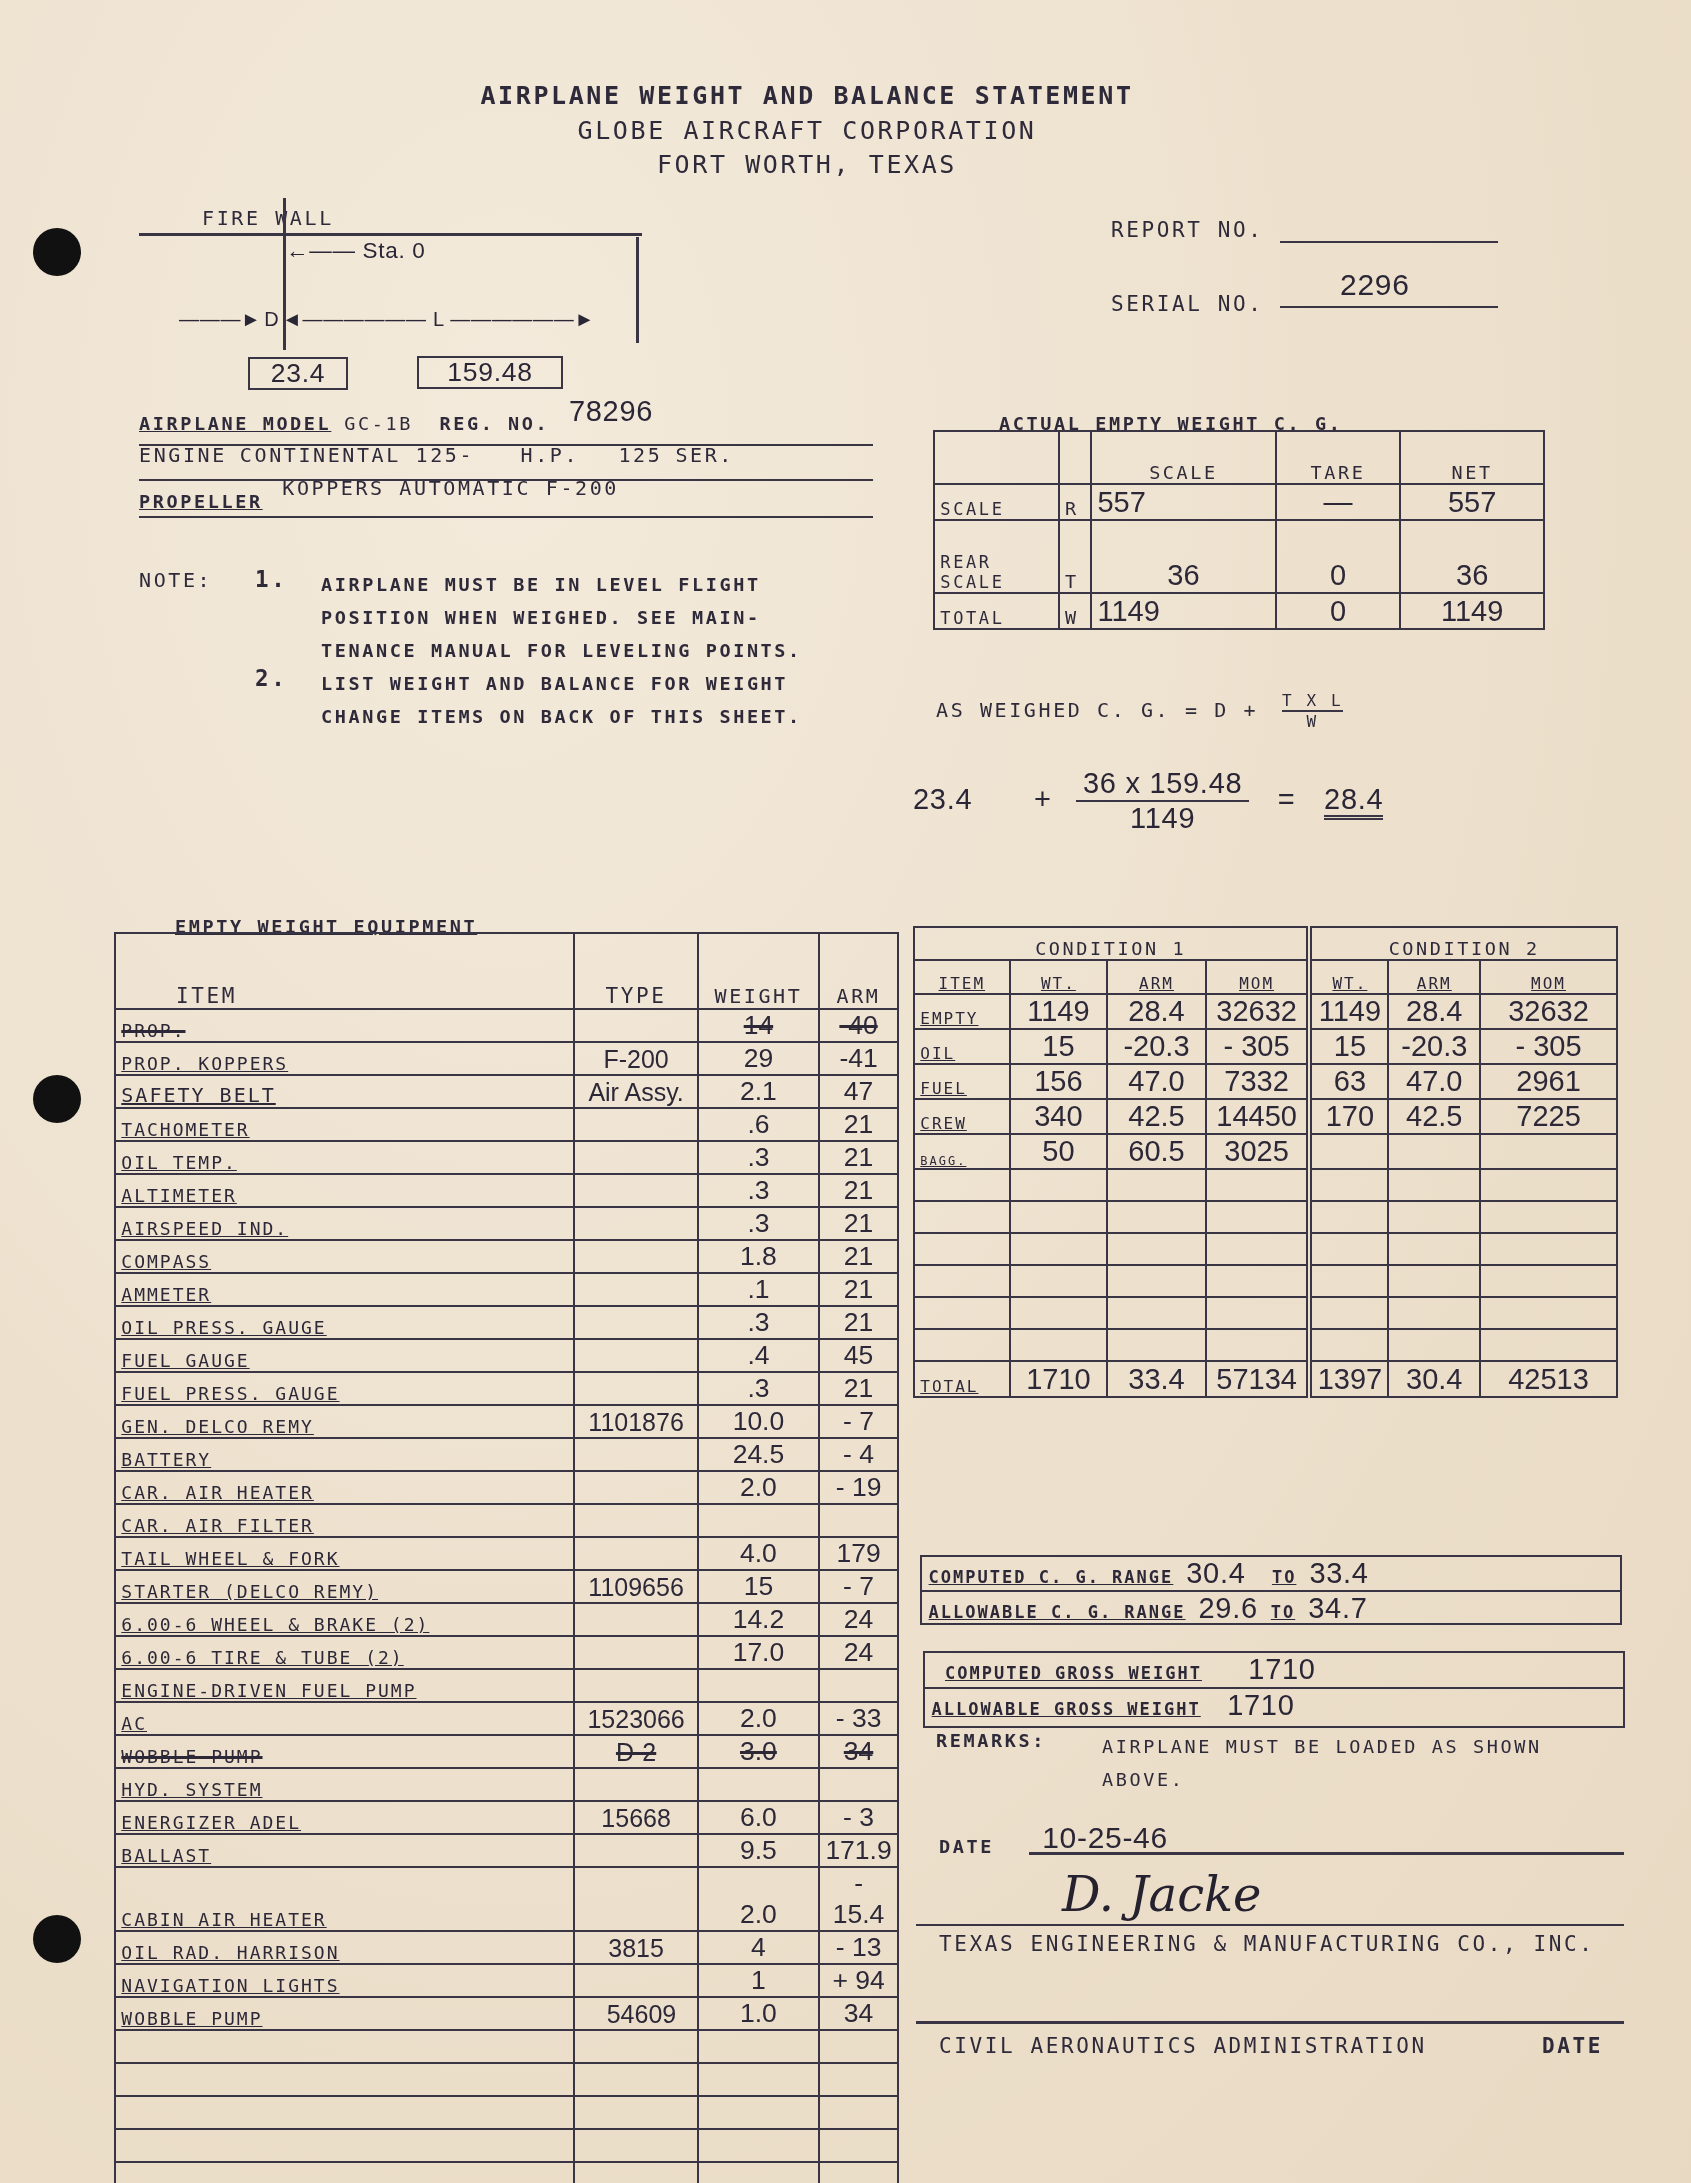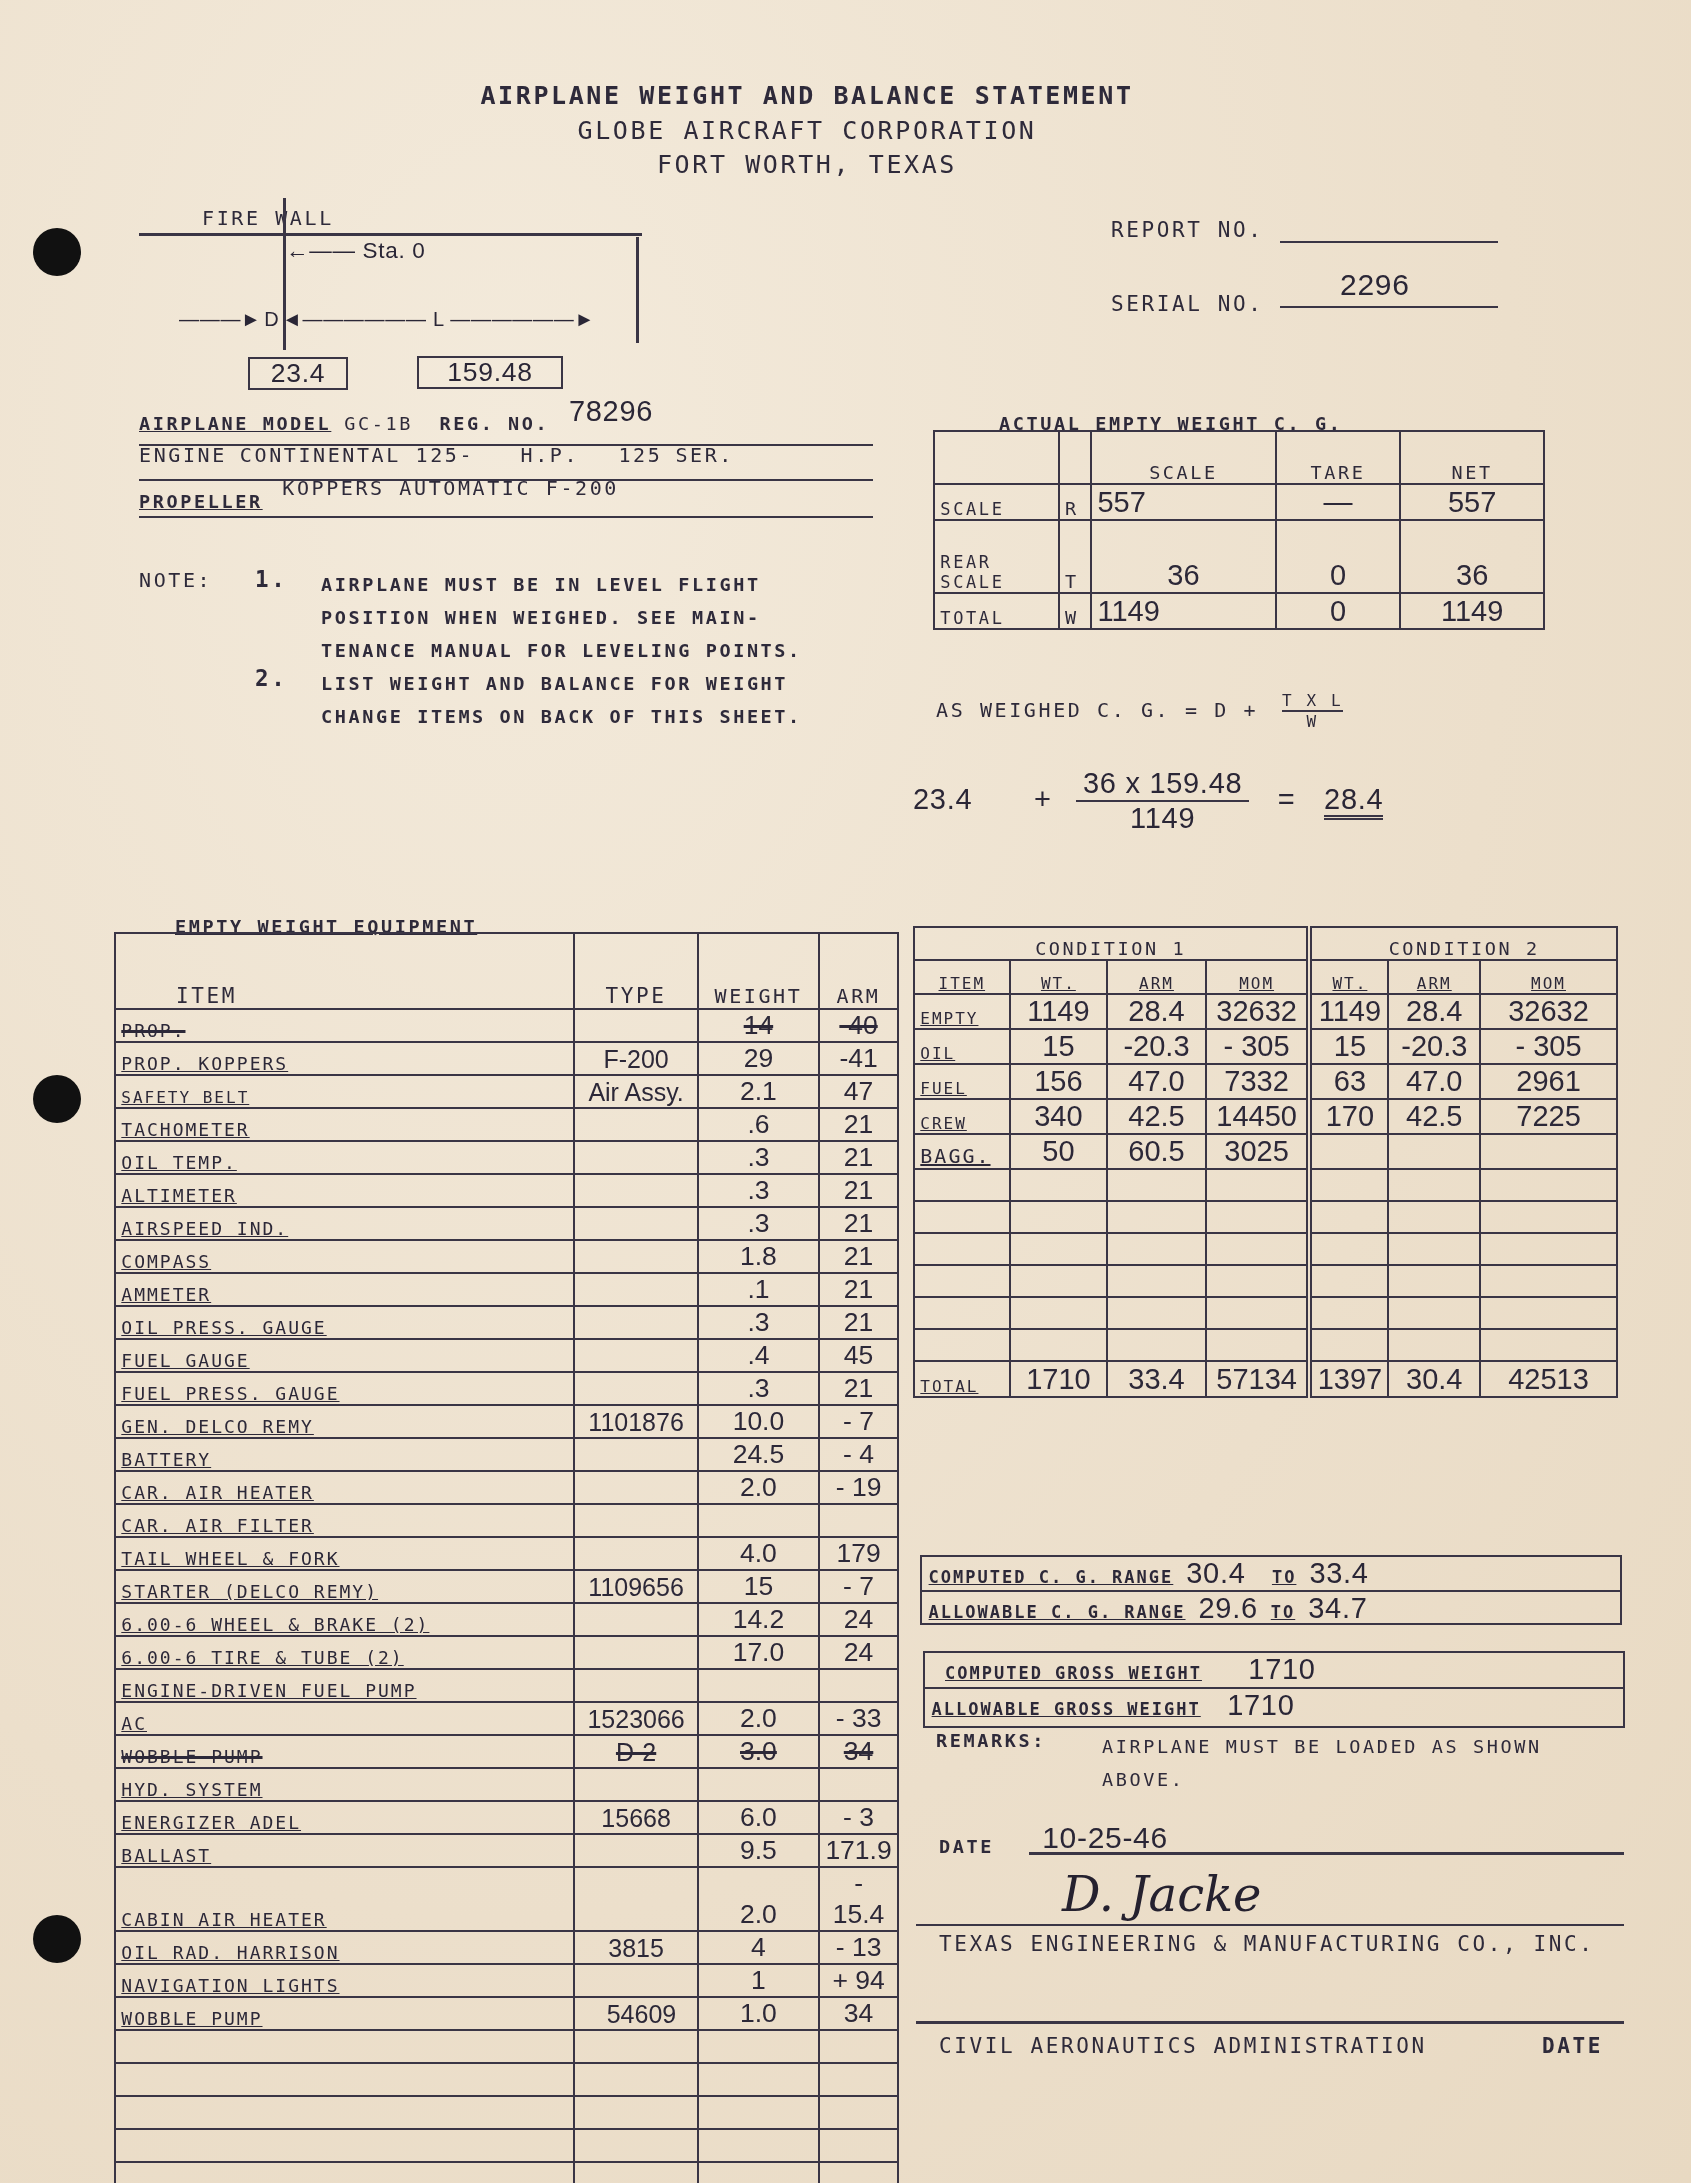--- a/index.html
+++ b/index.html
@@ -149,21 +149,21 @@
         <td class="cell-num strike" style="font-size:26.5px;">14</td>
         <td class="cell-num strike" style="font-size:26.5px;">-40</td>
       </tr>
       <tr style="height: 33px;">
         <td class="lbl" style="text-align:left;font-size:18px;">Prop. Koppers</td>
         <td class="cell-num" style="font-size:25px;">F-200</td>
         <td class="cell-num" style="font-size:26.5px;">29</td>
         <td class="cell-num" style="font-size:26.5px;">-41</td>
       </tr>
       <tr style="height: 33px;">
-        <td class="lbl" style="text-align:left;font-size:16px;">Safety Belt</td>
+        <td class="lbl" style="text-align:left;font-size:20px;">Safety Belt</td>
         <td class="cell-num" style="font-size:25px;">Air Assy.</td>
         <td class="cell-num" style="font-size:26.5px;">2.1</td>
         <td class="cell-num" style="font-size:26.5px;">47</td>
       </tr>
       <tr style="height: 33px;">
         <td class="lbl" style="text-align:left;font-size:18px;">Tachometer</td>
         <td class="cell-num" style="font-size:25px;"></td>
         <td class="cell-num" style="font-size:26.5px;">.6</td>
         <td class="cell-num" style="font-size:26.5px;">21</td>
       </tr>
@@ -403,21 +403,21 @@
       <tr style="height: 32px;">
         <td class="lbl" style="font-size:16px;">Crew</td>
         <td class="cell-num">340</td>
         <td class="cell-num">42.5</td>
         <td class="cell-num">14450</td>
         <td class="cell-num" style="border-left:6.6px double #3a3545;">170</td>
         <td class="cell-num">42.5</td>
         <td class="cell-num">7225</td>
       </tr>
       <tr style="height: 32px;">
-        <td class="lbl" style="font-size:20px;">Bagg.</td>
+        <td class="lbl" style="font-size:12px;">Bagg.</td>
         <td class="cell-num">50</td>
         <td class="cell-num">60.5</td>
         <td class="cell-num">3025</td>
         <td class="cell-num" style="border-left:6.6px double #3a3545;"></td>
         <td class="cell-num"></td>
         <td class="cell-num"></td>
       </tr>
       <tr style="height: 32px;">
         <td class="lbl" style="font-size:16px;"></td>
         <td class="cell-num"></td>

